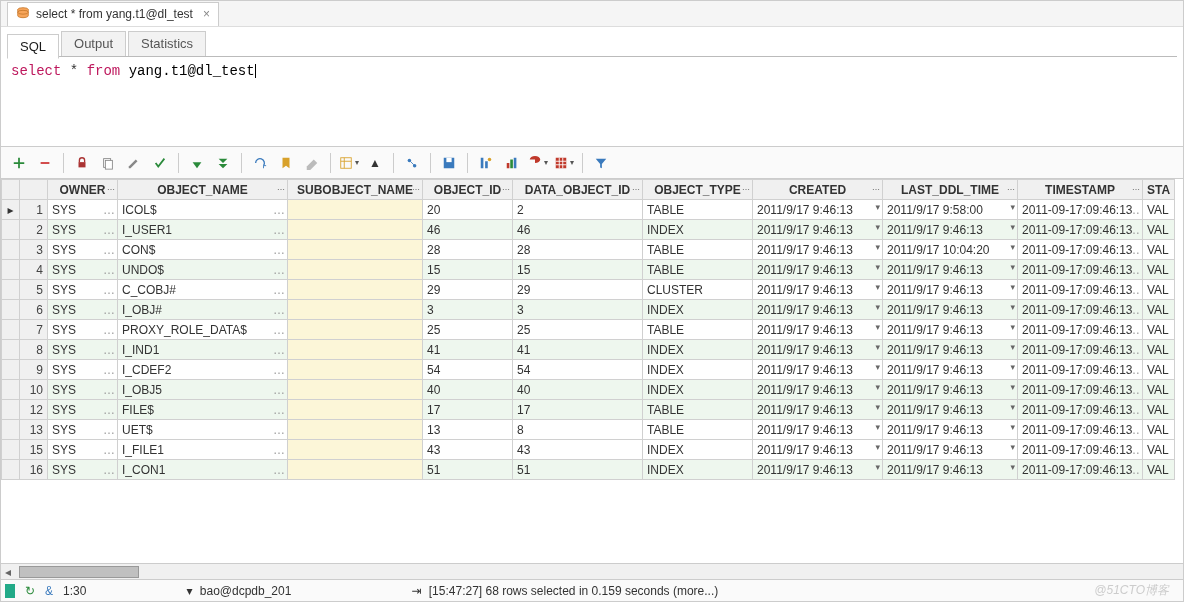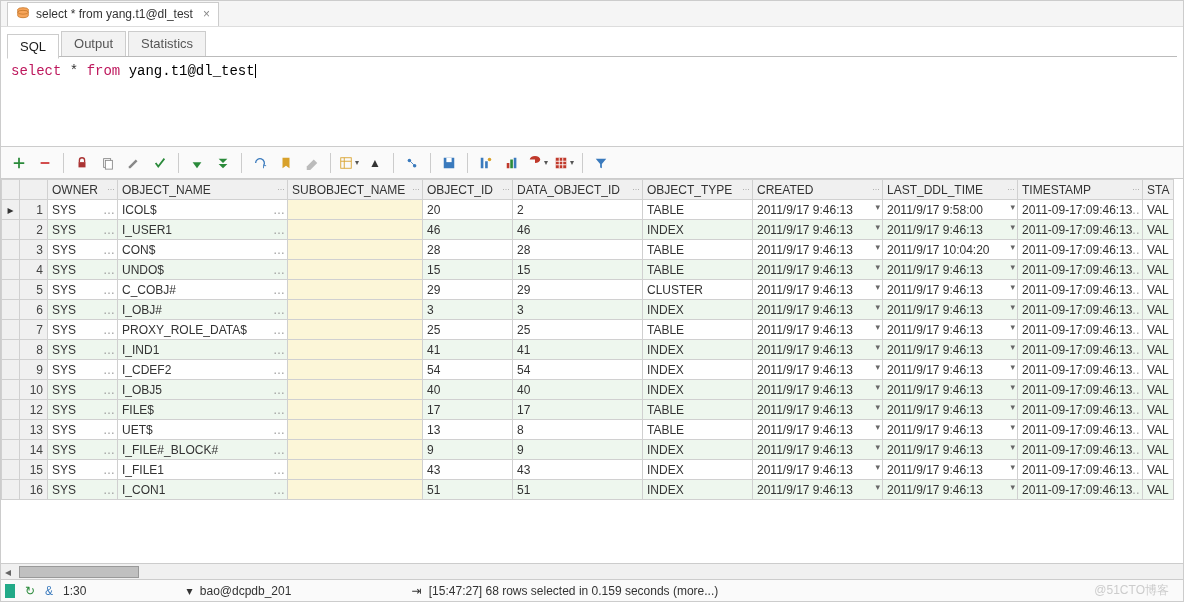--- a/index.html
+++ b/index.html
@@ -17,39 +17,39 @@
   .caret { display:inline-block; width:1px; height:14px; background:#000; vertical-align:middle; animation: blink 1s step-end infinite; }
   @keyframes blink { 50% { opacity: 0; } }
   .toolbar { display: flex; align-items: center; height: 32px; padding: 0 6px; gap: 2px; border-bottom: 1px solid #ccc; background: #fafafa; }
   .tb-btn { width: 24px; height: 24px; display: flex; align-items: center; justify-content: center; border-radius: 2px; cursor: pointer; }
   .tb-sep { width: 1px; height: 20px; background: #ccc; margin: 0 4px; }
   .tb-btn svg { width: 14px; height: 14px; }
   .dropdown-arrow::after { content: "▾"; font-size: 8px; margin-left: 2px; color: #555; }
   .grid-wrap { flex: 1; overflow: auto; }
   table.grid { border-collapse: collapse; font-size: 12px; table-layout: fixed; }
   table.grid th, table.grid td { border: 1px solid #d0d0d0; padding: 2px 4px; height: 20px; overflow: hidden; white-space: nowrap; text-overflow: ellipsis; }
-  table.grid th { background: #f0f0f0; font-weight: normal; text-align: left; position: relative; }
+  table.grid th { background: #f0f0f0; font-weight: bold; text-align: center; position: relative; }
   table.grid th .sort-ind { position:absolute; right:2px; font-size:8px; color:#888; }
   .rownum-th { width: 28px; background:#f0f0f0; }
   .rownum { text-align: right; background: #f0f0f0; color:#444; width:28px; }
   .rowmark { width: 18px; background: #f0f0f0; text-align:center; }
   .ellips-cell { position:relative; }
   .ellips-cell::after { content:"…"; position:absolute; right:2px; color:#999; }
   tr.even td.dcell { background:#fff; }
   tr.odd  td.dcell { background:#eef7ee; }
   td.subobj { background:#fcf6d8 !important; }
   td.num { text-align:left; }
   td.dropdown { position:relative; padding-right:14px; }
   td.dropdown::after { content:"▾"; position:absolute; right:2px; top:2px; font-size:9px; color:#666; }
   td.partial { color:#333; }
   .col-owner{width:70px}.col-objname{width:170px}.col-subobj{width:135px}.col-objid{width:90px}.col-dataobjid{width:130px}.col-objtype{width:110px}.col-created{width:130px}.col-lastddl{width:135px}.col-ts{width:125px}.col-stat{width:30px}
   .hscroll { height:16px; border-top:1px solid #ccc; background:#f0f0f0; display:flex; align-items:center; }
   .hscroll .thumb { height:12px; background:#c0c0c0; border:1px solid #999; margin-left:4px; width:120px; }
   .statusbar { height: 22px; display: flex; align-items: center; border-top: 1px solid #ccc; font-size: 12px; background:#fafafa; color:#333; padding:0 4px; gap:10px; }
-  .statusbar .watermark { margin-left:auto; color:#ccc; padding-right:10px;text-align:center; }
+  .statusbar .watermark { margin-left:auto; color:#ccc; font-style:italic; padding-right:10px;text-align:center; }
   .sb-prog { width:10px; height:14px; background:linear-gradient(#2a8, #2a8);} 
   .sb-item { display:flex; align-items:center; gap:4px; }
 </style>
 </head>
 <body>
 
 <div class="titlebar">
   <div class="title-tab">
     <svg class="db-icon" viewBox="0 0 16 16">
         <ellipse cx="8" cy="3" rx="6" ry="2.2" fill="#f7a55a" stroke="#c97a2e"></ellipse>
@@ -370,34 +370,20 @@
           <td class="dcell ellips-cell">UET$</td>
           <td class="dcell subobj ellips-cell"></td>
           <td class="dcell num">13</td>
           <td class="dcell num">8</td>
           <td class="dcell">TABLE</td>
           <td class="dcell dropdown">2011/9/17 9:46:13</td>
           <td class="dcell dropdown">2011/9/17 9:46:13</td>
           <td class="dcell ellips-cell">2011-09-17:09:46:13</td>
           <td class="dcell partial">VAL</td>
         </tr>
-        <tr class="odd">
-          <td class="rowmark"></td>
-          <td class="rownum">14</td>
-          <td class="dcell ellips-cell">SYS</td>
-          <td class="dcell ellips-cell">I_FILE#_BLOCK#</td>
-          <td class="dcell subobj ellips-cell"></td>
-          <td class="dcell num">9</td>
-          <td class="dcell num">9</td>
-          <td class="dcell">INDEX</td>
-          <td class="dcell dropdown">2011/9/17 9:46:13</td>
-          <td class="dcell dropdown">2011/9/17 9:46:13</td>
-          <td class="dcell ellips-cell">2011-09-17:09:46:13</td>
-          <td class="dcell partial">VAL</td>
-        </tr>
         <tr class="even">
           <td class="rowmark"></td>
           <td class="rownum">15</td>
           <td class="dcell ellips-cell">SYS</td>
           <td class="dcell ellips-cell">I_FILE1</td>
           <td class="dcell subobj ellips-cell"></td>
           <td class="dcell num">43</td>
           <td class="dcell num">43</td>
           <td class="dcell">INDEX</td>
           <td class="dcell dropdown">2011/9/17 9:46:13</td>

